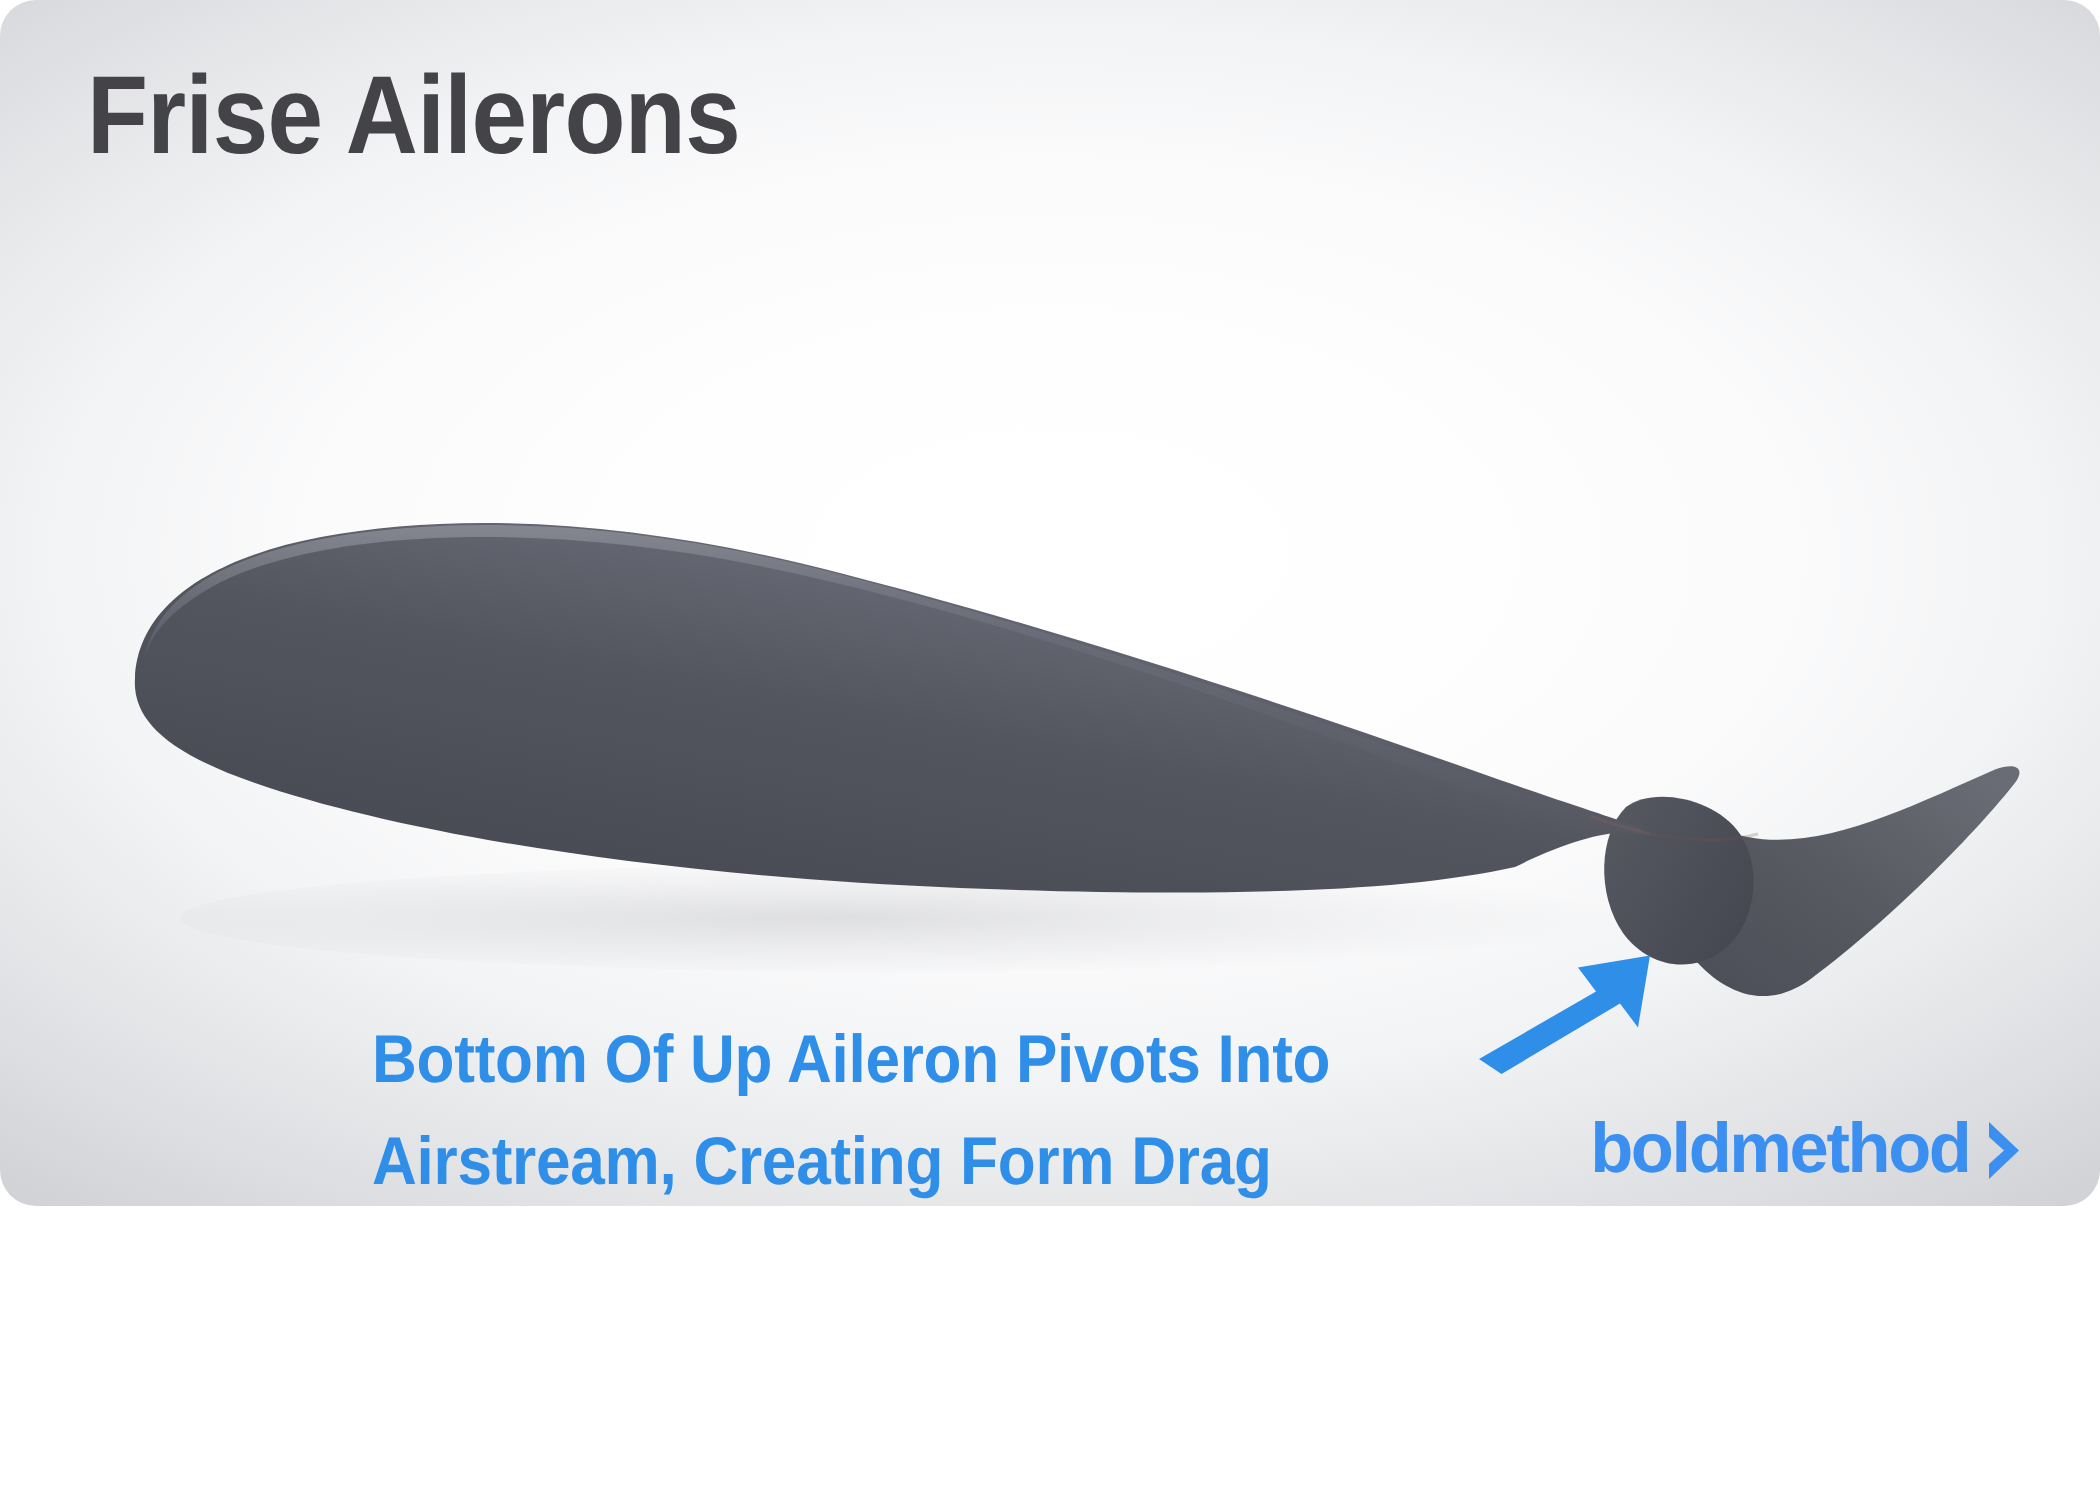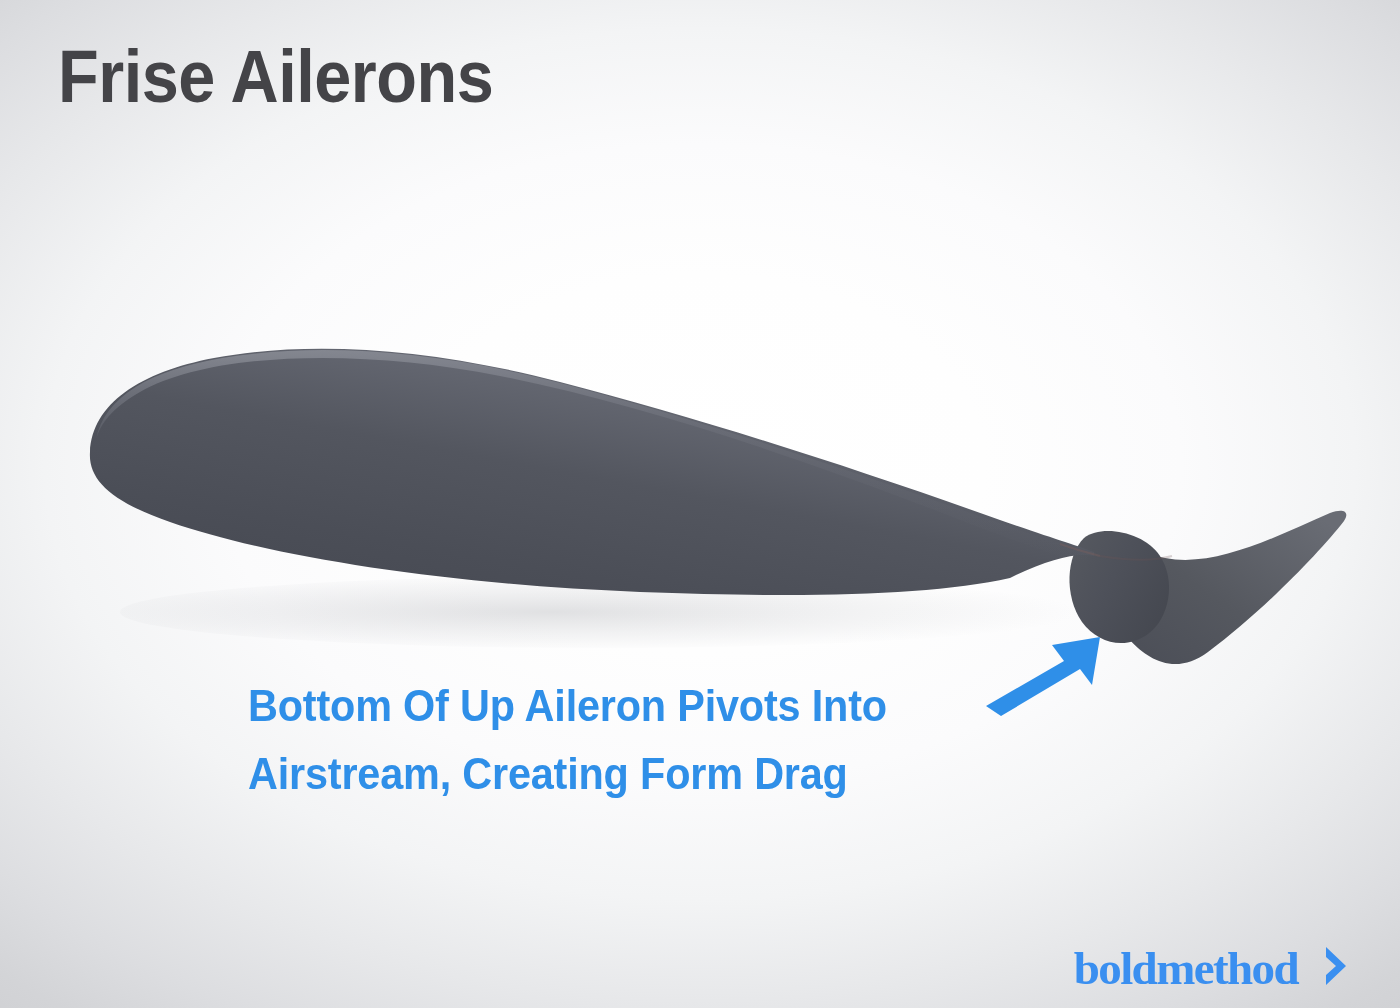--- a/index.html
+++ b/index.html
@@ -8,33 +8,34 @@
     padding: 0;
     background: #ffffff;
   }
   body {
     font-family: "Liberation Sans", sans-serif;
   }
 
   #stage {
     position: relative;
     width: 1400px;
-    height: 1008px;
+    height: 804px;
     overflow: hidden;
     
     background:
       radial-gradient(ellipse 78% 72% at 50% 46%,
         #ffffff 0%,
         #fefefe 26%,
         #fbfbfc 44%,
         #f3f4f5 60%,
         #e7e8ea 74%,
         #dcdde0 86%,
         #d3d4d7 95%,
         #d0d1d4 100%);
+    border-radius: 24px;
   }
 
   
   #title {
     position: absolute;
     left: 58px;
     top: 40px;
     font-size: 74px;
     line-height: 1.0;
     font-weight: bold;
@@ -72,24 +73,23 @@
     user-select: none;
   }
   #caption .cap-line { display: block; }
 
   
   #logo {
     position: absolute;
     right: 52px;
     bottom: 16px;
     display: flex;
-    align-items: flex-start;
-    gap: 26px;
+    align-items: flex-end;
+    gap: 11px;
     user-select: none;
-    font-family: Liberation Serif, serif;
   }
   #logo-text {
     font-size: 47px;
     font-weight: bold;
     color: #3a8ff0;
     letter-spacing: -1.6px;
     line-height: 1;
   }
   #logo-chevron {
     display: block;

